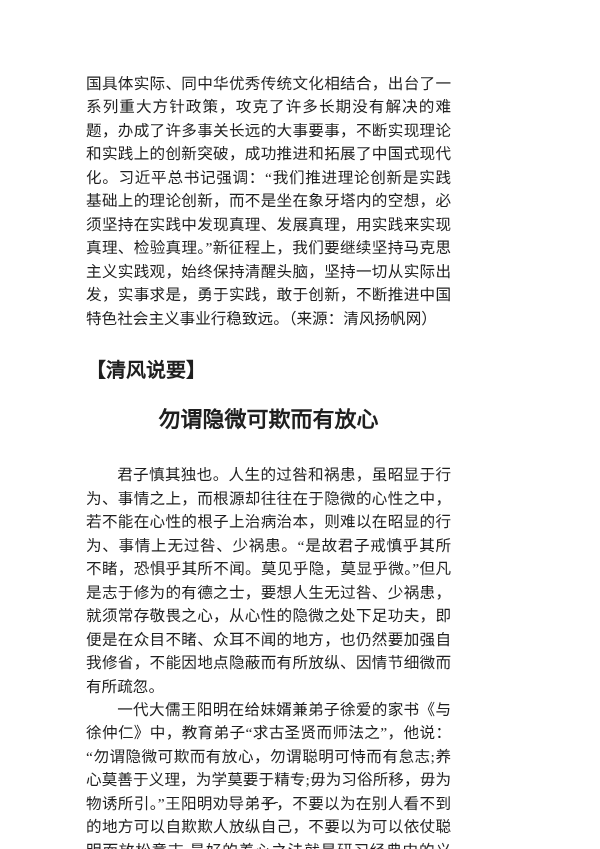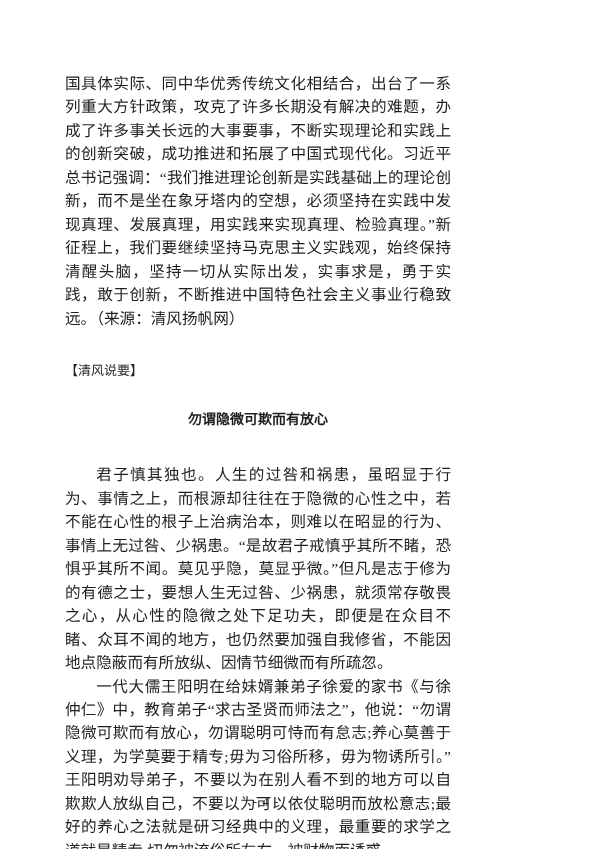--- a/index.html
+++ b/index.html
@@ -13,42 +13,42 @@
     font-family: "Liberation Serif", "DejaVu Serif", serif;
     color: #1f1f1f;
     overflow: hidden;
   }
   .page {
     position: relative;
     width: 532px;
     height: 849px;
     box-sizing: border-box;
     background: #ffffff;
-    padding: 72px 81px 0 65px;
+    padding: 72px 81px 0 86px;
   }
   .para {
     margin: 0;
     font-size: 15.6px;
     line-height: 23.45px;
     text-align: justify;
     text-justify: inter-ideograph;
     word-break: break-all;
   }
   .indent {
     text-indent: 2em;
   }
   .section-heading {
     margin: 29px 0 0 0;
-    font-size: 13px;
+    font-size: 20px;
     line-height: 23.45px;
-    font-weight: normal;
+    font-weight: bold;
   }
   .article-title {
     margin: 25px 0 30px 0;
-    font-size: 14px;
+    font-size: 22px;
     line-height: 26px;
     font-weight: bold;
     text-align: center;
   }
   .page-number {
     position: absolute;
     left: 0;
     right: 0;
     bottom: 40px;
     text-align: center;

